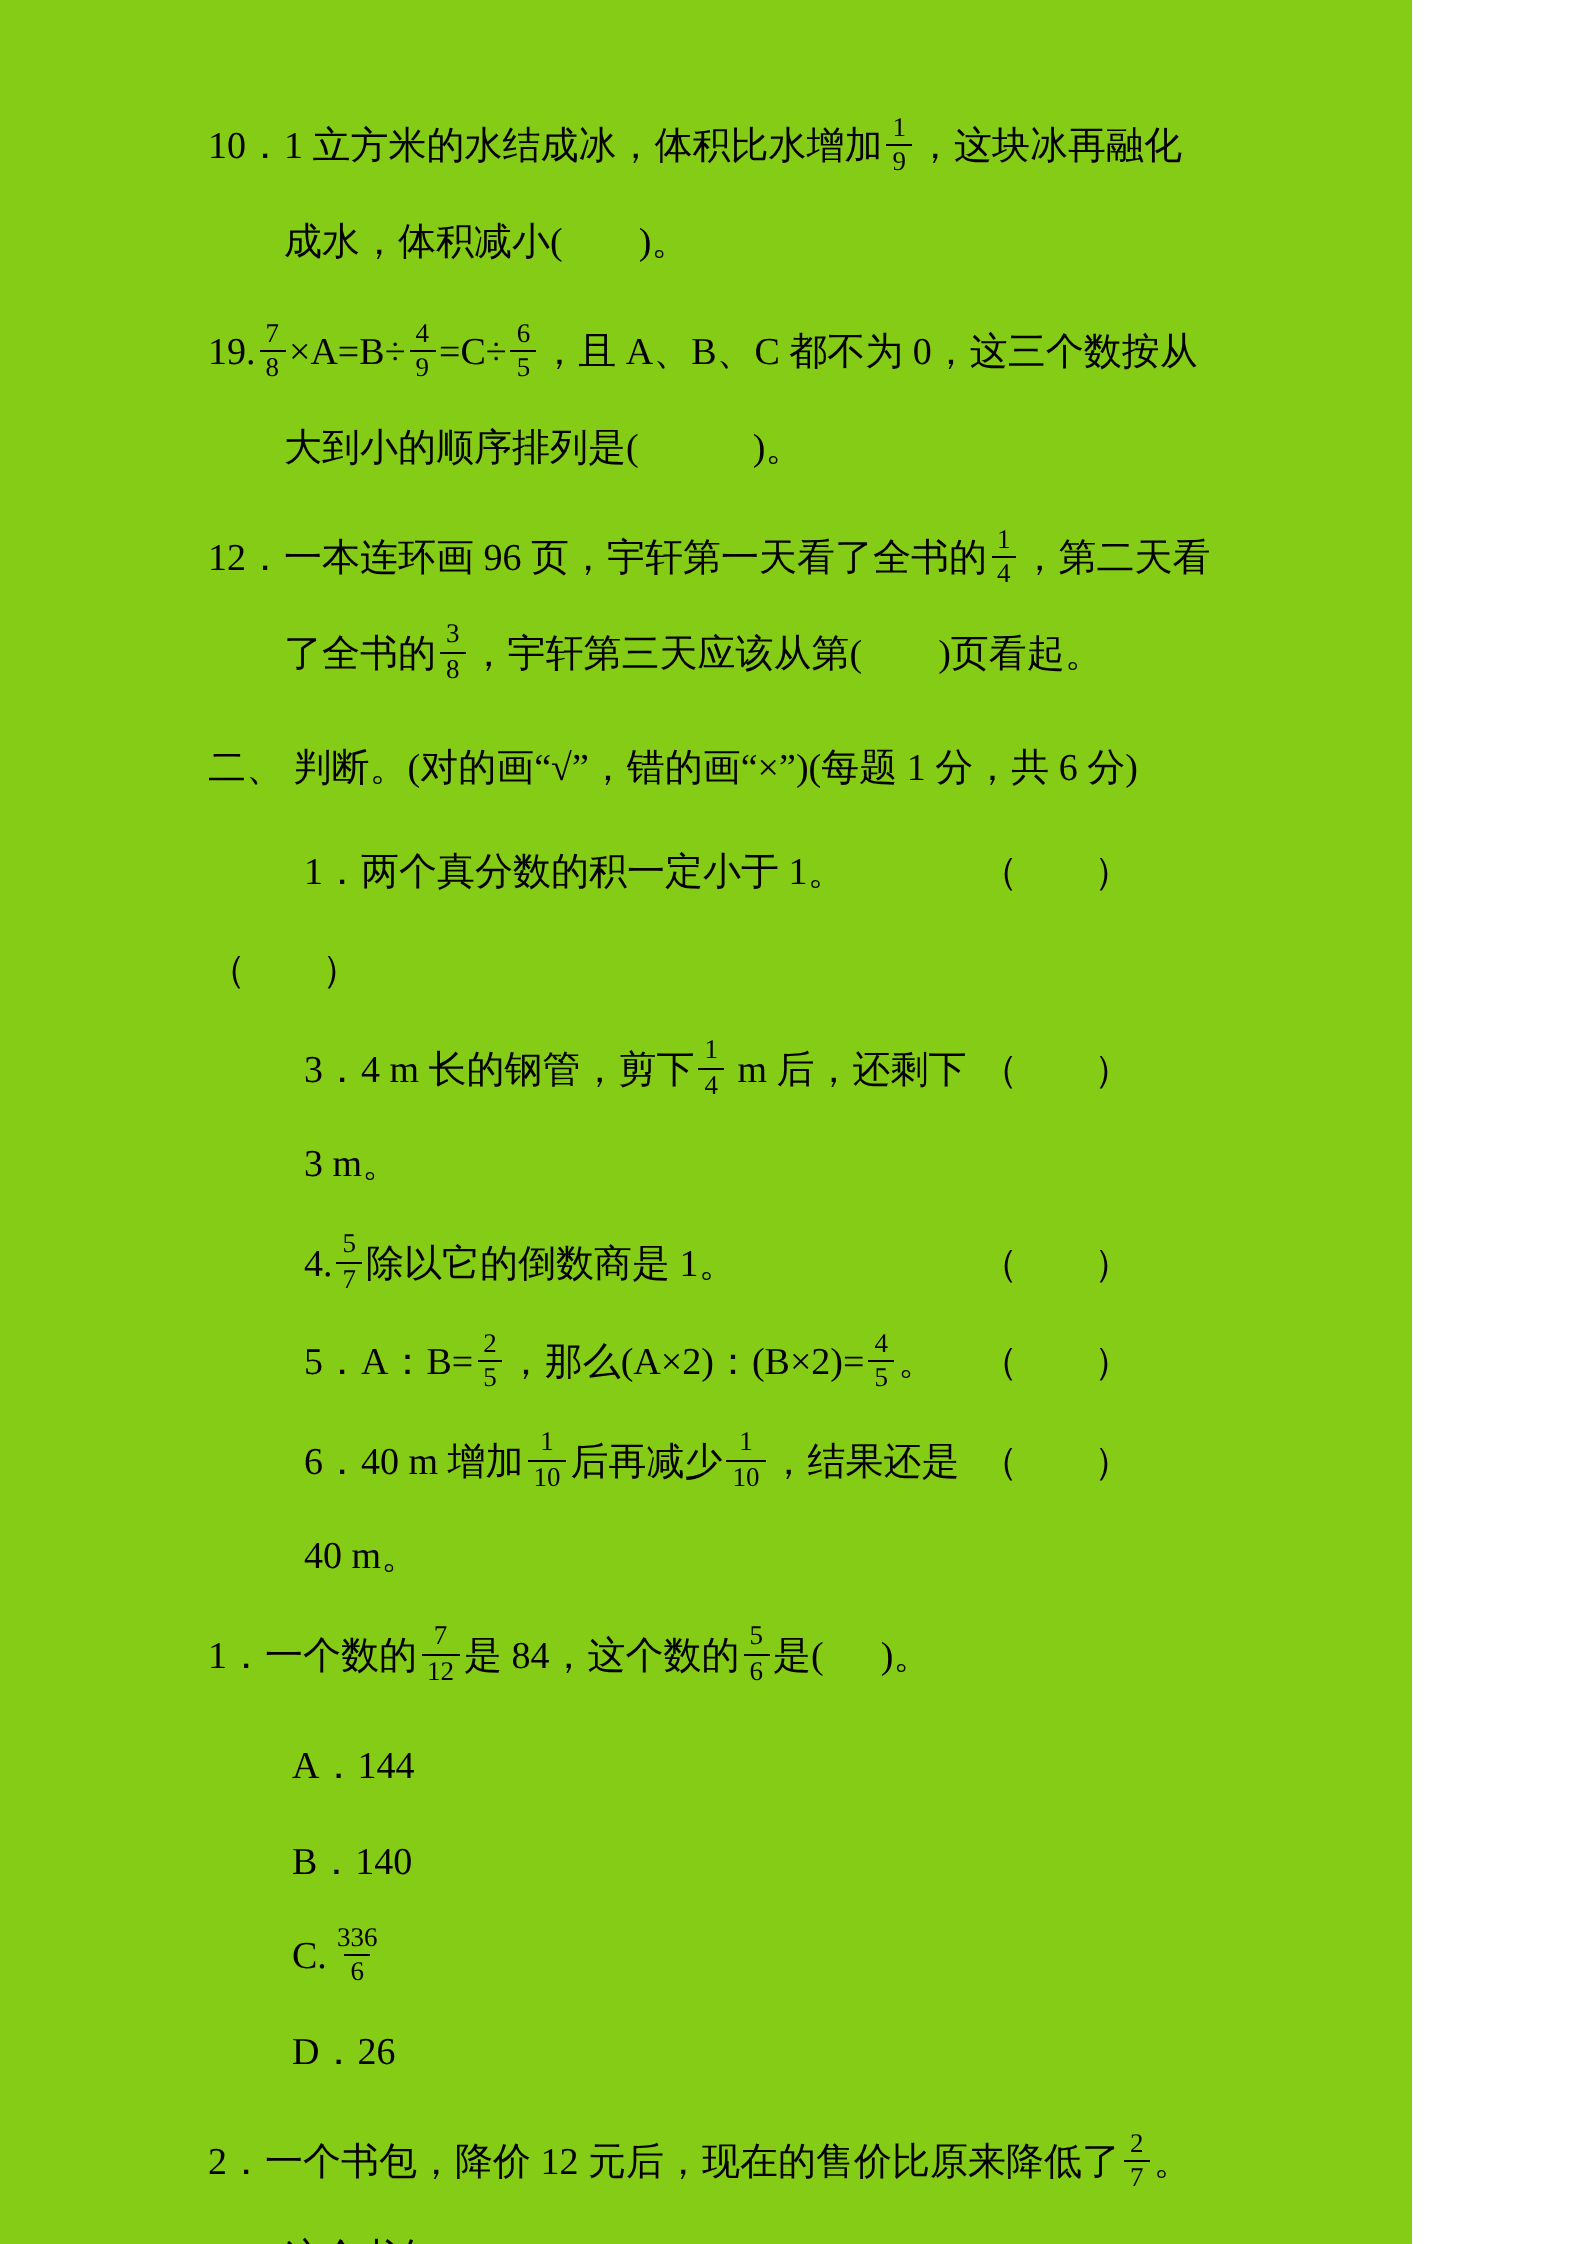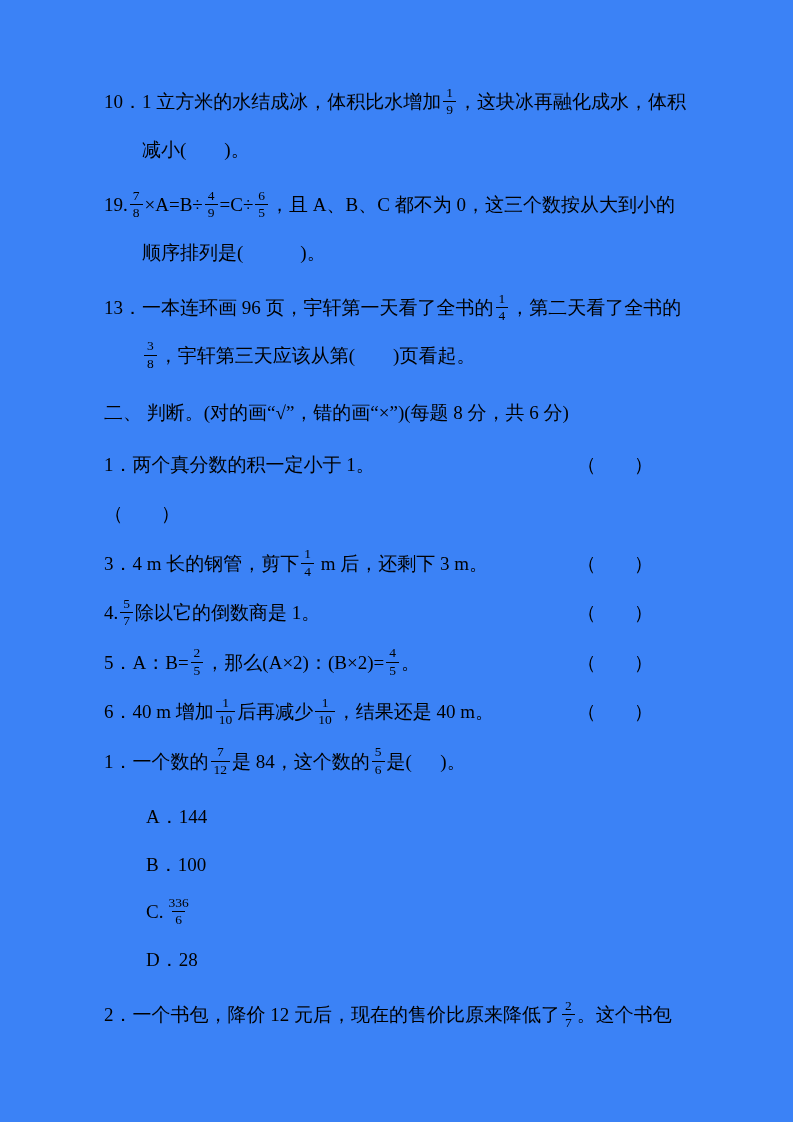--- a/index.html
+++ b/index.html
@@ -2,28 +2,28 @@
 <html><head>
 <meta charset="utf-8">
 <style>
   html, body {
     margin: 0;
     padding: 0;
     background: #ffffff;
   }
   .sheet {
     position: relative;
-    width: 793px;
+    width: 706px;
     height: 1122px;
     box-sizing: border-box;
-    background: #3b82f6;
+    background: #84cc16;
     color: #000000;
     font-family: "Liberation Serif", "DejaVu Serif", serif;
     font-size: 19px;
-    padding: 78px 100px 0 104px;
+    padding: 50px 100px 0 104px;
     overflow: hidden;
   }
   .q {
     padding-left: 38px;
     text-indent: -38px;
     line-height: 2.5;
     margin-bottom: 8px;
     white-space: pre-wrap;
   }
   .section-title {
@@ -31,21 +31,21 @@
     margin: 10px 0 4px 0;
     white-space: pre-wrap;
   }
   .jrow {
     display: flex;
     justify-content: space-between;
     align-items: baseline;
     line-height: 2.5;
     margin-bottom: 2px;
   }
-  .jtext { white-space: pre-wrap; }
+  .jtext { white-space: pre-wrap; margin-left: 48px; }
   .bracket { margin-right: 40px; white-space: pre; }
   .opts {
     display: flex;
     align-items: flex-start;
     line-height: 2.5;
     padding-left: 42px;
     margin-bottom: 8px;
     white-space: pre-wrap;
     flex-direction: column;
   }
@@ -69,25 +69,25 @@
   .qnum { white-space: pre; }
 </style>
 </head>
 <body>
 
 <div class="sheet">
 
   <section>
     <div class="q"><span class="qnum">10．</span><span class="qtext">1 立方米的水结成冰，体积比水增加<span class="frac"><span class="fnum">1</span><span class="fden">9</span></span>，这块冰再融化成水，体积减小(        )。</span></div>
     <div class="q"><span class="qnum">19.</span><span class="qtext"><span class="frac"><span class="fnum">7</span><span class="fden">8</span></span>×A=B÷<span class="frac"><span class="fnum">4</span><span class="fden">9</span></span>=C÷<span class="frac"><span class="fnum">6</span><span class="fden">5</span></span>，且 A、B、C 都不为 0，这三个数按从大到小的顺序排列是(            )。</span></div>
-    <div class="q"><span class="qnum">13．</span><span class="qtext">一本连环画 96 页，宇轩第一天看了全书的<span class="frac"><span class="fnum">1</span><span class="fden">4</span></span>，第二天看了全书的<span class="frac"><span class="fnum">3</span><span class="fden">8</span></span>，宇轩第三天应该从第(        )页看起。</span></div>
+    <div class="q"><span class="qnum">12．</span><span class="qtext">一本连环画 96 页，宇轩第一天看了全书的<span class="frac"><span class="fnum">1</span><span class="fden">4</span></span>，第二天看了全书的<span class="frac"><span class="fnum">3</span><span class="fden">8</span></span>，宇轩第三天应该从第(        )页看起。</span></div>
   </section>
 
   <section>
-    <div class="section-title">二、 判断。(对的画“√”，错的画“×”)(每题 8 分，共 6 分)</div>
+    <div class="section-title">二、 判断。(对的画“√”，错的画“×”)(每题 1 分，共 6 分)</div>
 
     <div class="jrow">
       <span class="jtext"><span class="qnum">1．</span><span>两个真分数的积一定小于 1。</span></span>
       <span class="bracket">（　　）</span>
     </div>
 
     <div class="jrow">
       <span class="bracket">（　　）</span>
     </div>
 
@@ -111,21 +111,21 @@
       <span class="bracket">（　　）</span>
     </div>
   </section>
 
   <section>
 
     <div class="q"><span class="qnum">1．</span><span class="qtext">一个数的<span class="frac"><span class="fnum">7</span><span class="fden">12</span></span>是 84，这个数的<span class="frac"><span class="fnum">5</span><span class="fden">6</span></span>是(      )。</span></div>
 
     <div class="opts">
       <span class="opt opt-a">A．144</span>
-      <span class="opt opt-b">B．100</span>
+      <span class="opt opt-b">B．140</span>
       <span class="opt opt-c">C.<span class="frac"><span class="fnum">336</span><span class="fden">6</span></span></span>
-      <span class="opt opt-d">D．28</span>
+      <span class="opt opt-d">D．26</span>
     </div>
 
     <div class="q"><span class="qnum">2．</span><span class="qtext">一个书包，降价 12 元后，现在的售价比原来降低了<span class="frac"><span class="fnum">2</span><span class="fden">7</span></span>。这个书包</span></div>
   </section>
 
 </div>
 
 </body></html>

